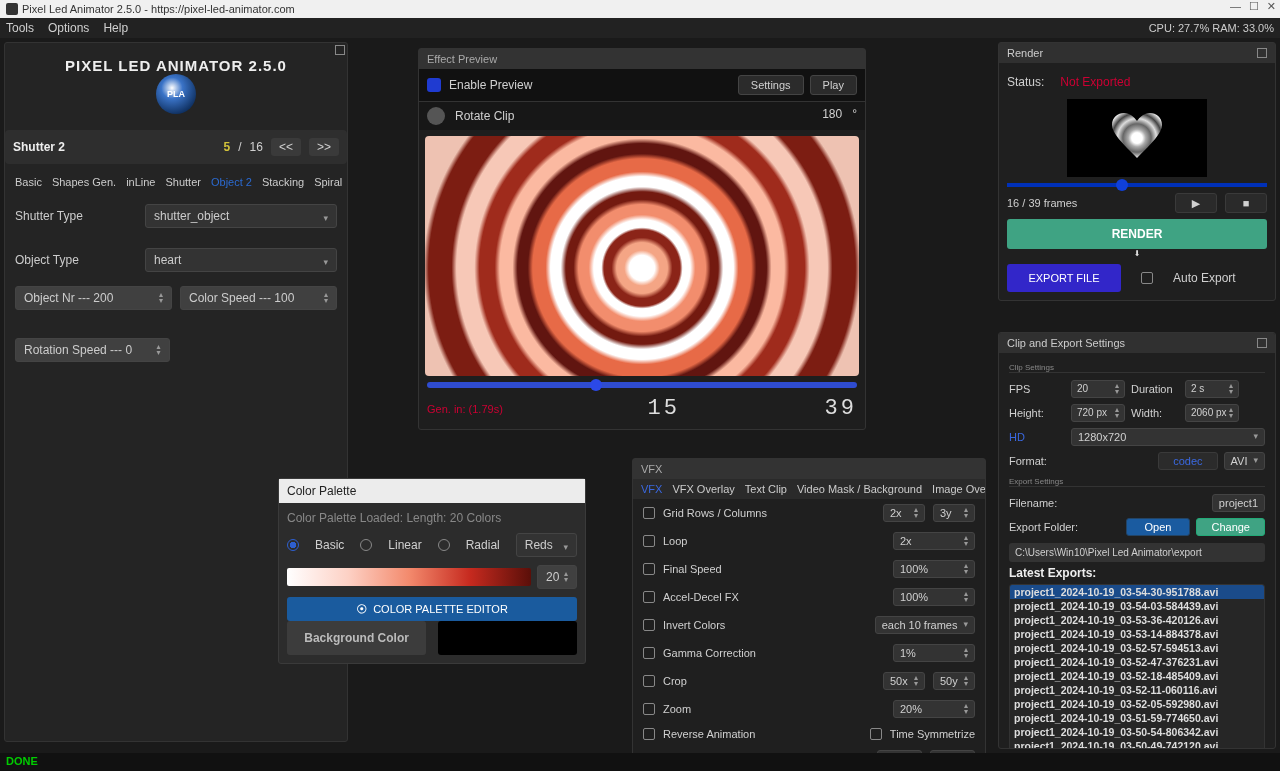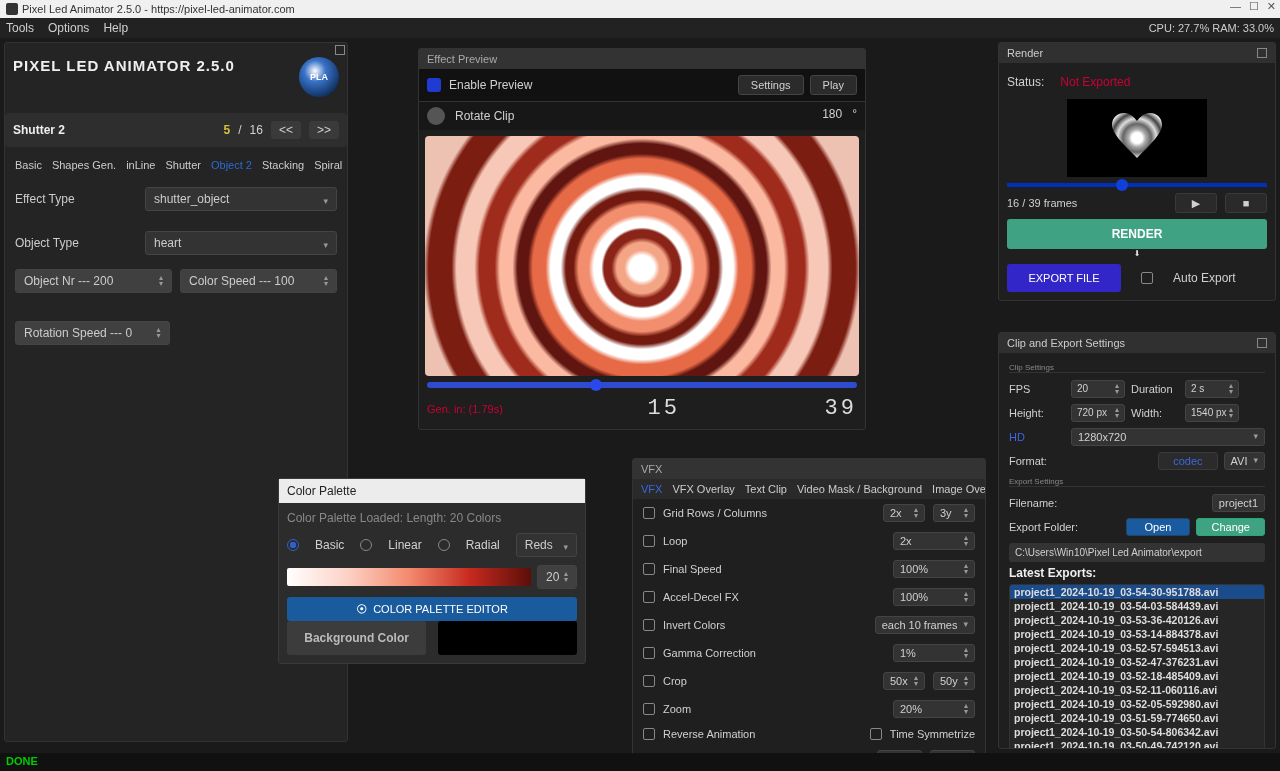--- a/index.html
+++ b/index.html
@@ -10,21 +10,21 @@
 .menubar { background: #222; height: 20px; display: flex; align-items: center; padding: 0 6px; gap: 14px; font-size: 12px; }
 .menubar .stat { margin-left:auto; font-size:11px; color:#ccc; }
 .workspace { position:absolute; top:38px; left:0; right:0; bottom:18px; background:#1a1a1a; }
 .footer { position:absolute; bottom:0; left:0; right:0; height:18px; background:#111; color:#0c0; font-weight:bold; font-size:11px; padding:2px 6px; }
 
 .panel { background:#242424; border:1px solid #333; border-radius:3px; position:absolute; }
 .panel-header { background:#303030; font-size:11px; padding:4px 8px; color:#ccc; display:flex; justify-content:space-between; align-items:center;}
 
 
 .leftpanel { left:4px; top:4px; width:344px; height:700px; }
-.logo-row { display:flex; align-items:flex-start; justify-content:space-between; padding:14px 8px 10px; }
+.logo-row { display:flex; align-items:center; justify-content:space-between; padding:14px 8px 10px;flex-direction:column; }
 .app-title { font-size:15px; font-weight:bold; color:#eee; letter-spacing:1px; }
 .logo { width:40px; height:40px; border-radius:50%; background:radial-gradient(circle at 40% 35%, #fff 0%, #3a73c7 30%, #0b2a57 80%); display:flex; align-items:center; justify-content:center; color:#fff; font-size:9px; font-weight:bold; }
 .effect-title { display:flex; align-items:center; justify-content:space-between; background:#2e2e2e; padding:8px; border-radius:4px; margin:6px 0;}
 .effect-title .name { font-weight:bold; color:#eee; }
 .effect-title .paging { display:flex; align-items:center; gap:8px; font-size:12px;}
 .effect-title .cur { color:#d2c23a; font-weight:bold; }
 .nav-btn { background:#3a3a3a; padding:2px 8px; border-radius:3px; cursor:pointer; }
 .tabs { display:flex; gap:10px; padding:6px 10px; font-size:11px; color:#ccc; overflow:hidden; white-space:nowrap;}
 .tabs .active { color:#2b6ad1; }
 .form-row { display:flex; align-items:center; padding:10px; gap:10px; }
@@ -149,21 +149,21 @@
       <span>Basic</span>
       <span>Shapes Gen.</span>
       <span>inLine</span>
       <span>Shutter</span>
       <span class="active">Object 2</span>
       <span>Stacking</span>
       <span>Spiral</span>
 
     </div>
     <div class="form-row">
-      <label>Effect Type</label>
+      <label>Shutter Type</label>
       <div class="select caret">
           <span>shutter_object</span>
         </div>
     </div>
     <div class="form-row">
       <label>Object Type</label>
       <div class="select caret">
           <span>heart</span>
         </div>
     </div>
@@ -390,21 +390,21 @@
             <span>2 s</span>
           </span>
         </div>
       <div class="clip-row">
           <label>Height:</label>
           <span class="mini-spn updn">
             <span>720 px</span>
           </span>
           <label style="width:48px">Width:</label>
           <span class="mini-spn updn">
-            <span>1540 px</span>
+            <span>2060 px</span>
           </span>
         </div>
       <div class="clip-row">
           <span style="color:#3a68e0;width:56px">HD</span>
           <span class="wide-sel caret">
             <span>1280x720</span>
           </span>
         </div>
       <div class="clip-row">
           <label>Format:</label>

